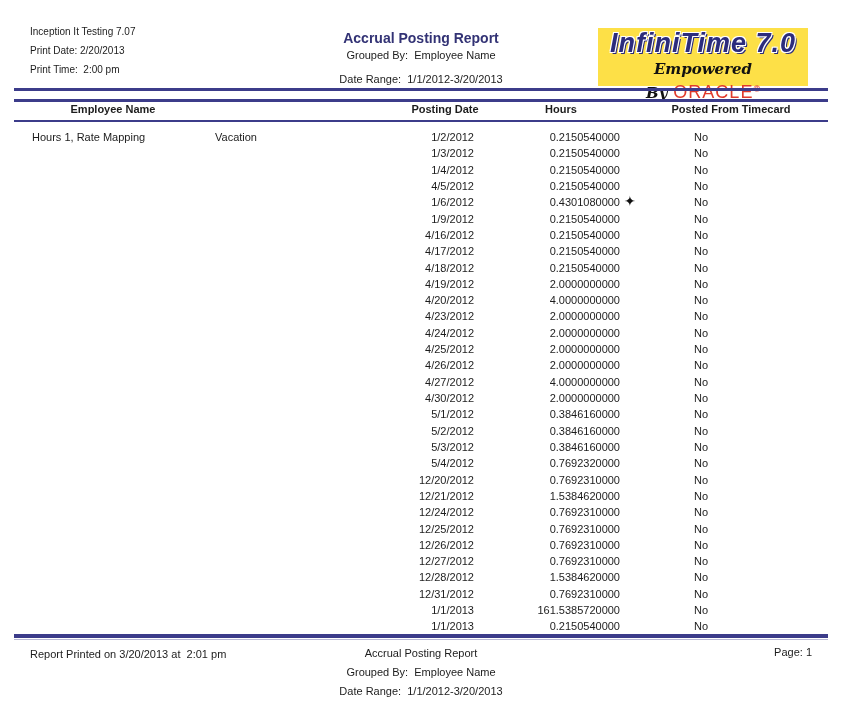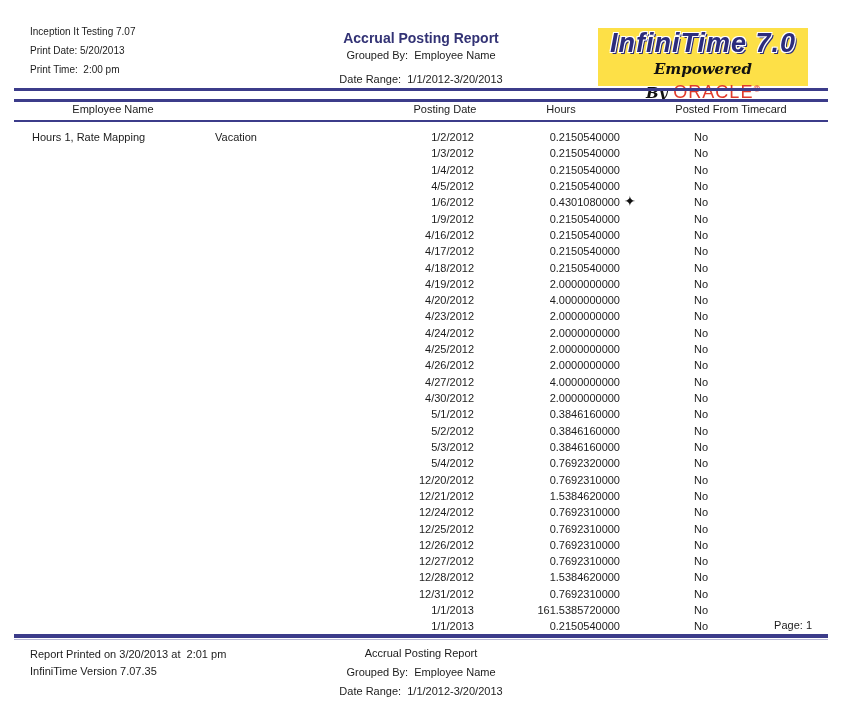--- a/index.html
+++ b/index.html
@@ -44,49 +44,49 @@
   }
   .logo-reg{font-size:9px;color:var(--oracle-red);vertical-align:super;font-weight:bold;}
   
   .rule{position:absolute;left:14px;right:14px;background:var(--rule);}
   .rule-1{top:88px;height:3px;}
   .rule-2{top:99px;height:3px;}
   .rule-3{top:120px;height:2px;}
   .rule-4{top:634px;height:4px;}
   .rule-5{top:639px;height:1px;background:#b9b9d6;}
   
-  .thead{position:absolute;left:0;top:103px;width:708px;height:16px;font-size:11px;font-weight:normal;}
+  .thead{position:absolute;left:0;top:103px;width:708px;height:16px;font-size:11px;font-weight:bold;}
   .th{position:absolute;top:0;transform:translateX(-50%);white-space:nowrap;}
   .th-employee{left:113px;}
   .th-date{left:445px;}
   .th-hours{left:561px;}
   .th-posted{left:731px;}
   .tbody{position:absolute;left:0;top:129px;width:842px;}
   .trow{position:relative;height:16.32px;line-height:16.32px;font-size:11px;padding-left:47px;}
   .c{position:absolute;top:0;white-space:nowrap;}
   .c-emp{left:32px;}
   .c-type{left:215px;}
   .c-date{left:330px;width:144px;text-align:right;}
   .c-hours{left:474px;width:146px;text-align:right;}
   .c-posted{left:592px;width:218px;text-align:center;}
   .cursor-star{
     position:absolute;left:624px;top:-1px;font-size:14px;color:#111;
     font-family:"DejaVu Sans", sans-serif;
   }
   
   .ftr-left{position:absolute;left:30px;top:646px;font-size:11px;line-height:17px;}
   .ftr-center{position:absolute;left:50%;top:644px;transform:translateX(-50%);text-align:center;font-size:11px;line-height:19px;width:320px;}
-  .ftr-page{position:absolute;right:30px;top:619px;font-size:11px;}
+  .ftr-page{position:absolute;right:30px;top:646px;font-size:11px;}
 </style>
 </head>
 <body>
 
 <div class="hdr-left">
   <div>Inception It Testing 7.07</div>
-  <div class="pre">Print Date: 5/20/2013</div>
+  <div class="pre">Print Date: 2/20/2013</div>
   <div class="pre">Print Time:  2:00 pm</div>
 </div>
 
 <div class="hdr-center">
   <div class="hdr-title">Accrual Posting Report</div>
   <div class="hdr-sub pre">Grouped By:  Employee Name</div>
   <div class="hdr-range pre">Date Range:  1/1/2012-3/20/2013</div>
 </div>
 
 <div class="logo-box">
@@ -325,20 +325,19 @@
     <span class="c c-emp"></span>
     <span class="c c-type"></span>
     <span class="c c-date">1/1/2013</span>
     <span class="c c-hours">0.2150540000</span>
     <span class="c c-posted">No</span>
   </div>
   </div>
 
 <div class="ftr-left">
   <div class="pre">Report Printed on 3/20/2013 at  2:01 pm</div>
-  <div>InfiniTime Version 7.07.35</div>
 </div>
 <div class="ftr-center">
   <div>Accrual Posting Report</div>
   <div class="pre">Grouped By:  Employee Name</div>
   <div class="pre">Date Range:  1/1/2012-3/20/2013</div>
 </div>
 <div class="ftr-page">Page: 1</div>
 
 </body></html>

